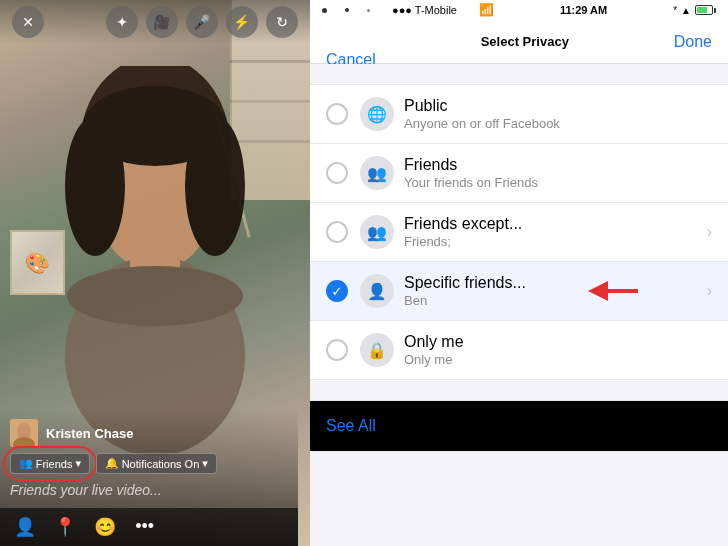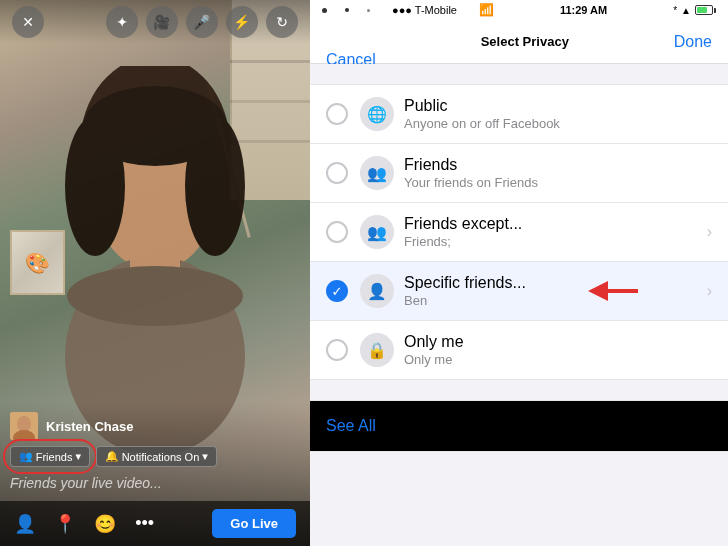--- a/index.html
+++ b/index.html
@@ -123,21 +123,21 @@
     .toolbar-icons {
       display: flex;
       gap: 8px;
     }
 
     
     .bottom-overlay {
       position: absolute;
       bottom: 0;
       left: 0;
-      right: 0;
+      right: 12px;
       background: linear-gradient(to top, rgba(0,0,0,0.7), transparent);
       padding: 10px 10px 0 10px;
     }
 
     .user-info {
       display: flex;
       align-items: center;
       gap: 8px;
       margin-bottom: 6px;
     }
@@ -542,21 +542,20 @@
 
       <div class="describe-input">Friends your live video...</div>
 
       <div class="bottom-bar">
         <div class="bottom-icons">
           <span class="bottom-icon">👤</span>
           <span class="bottom-icon">📍</span>
           <span class="bottom-icon">😊</span>
           <span class="bottom-icon">•••</span>
         </div>
-        <button class="go-live-btn">Go Live</button>
       </div>
     </div>
   </div>
 </div>
 
 <div class="right-panel">
 
   <div class="status-bar">
     <div class="status-left">
       <div class="signal-dot"></div>

